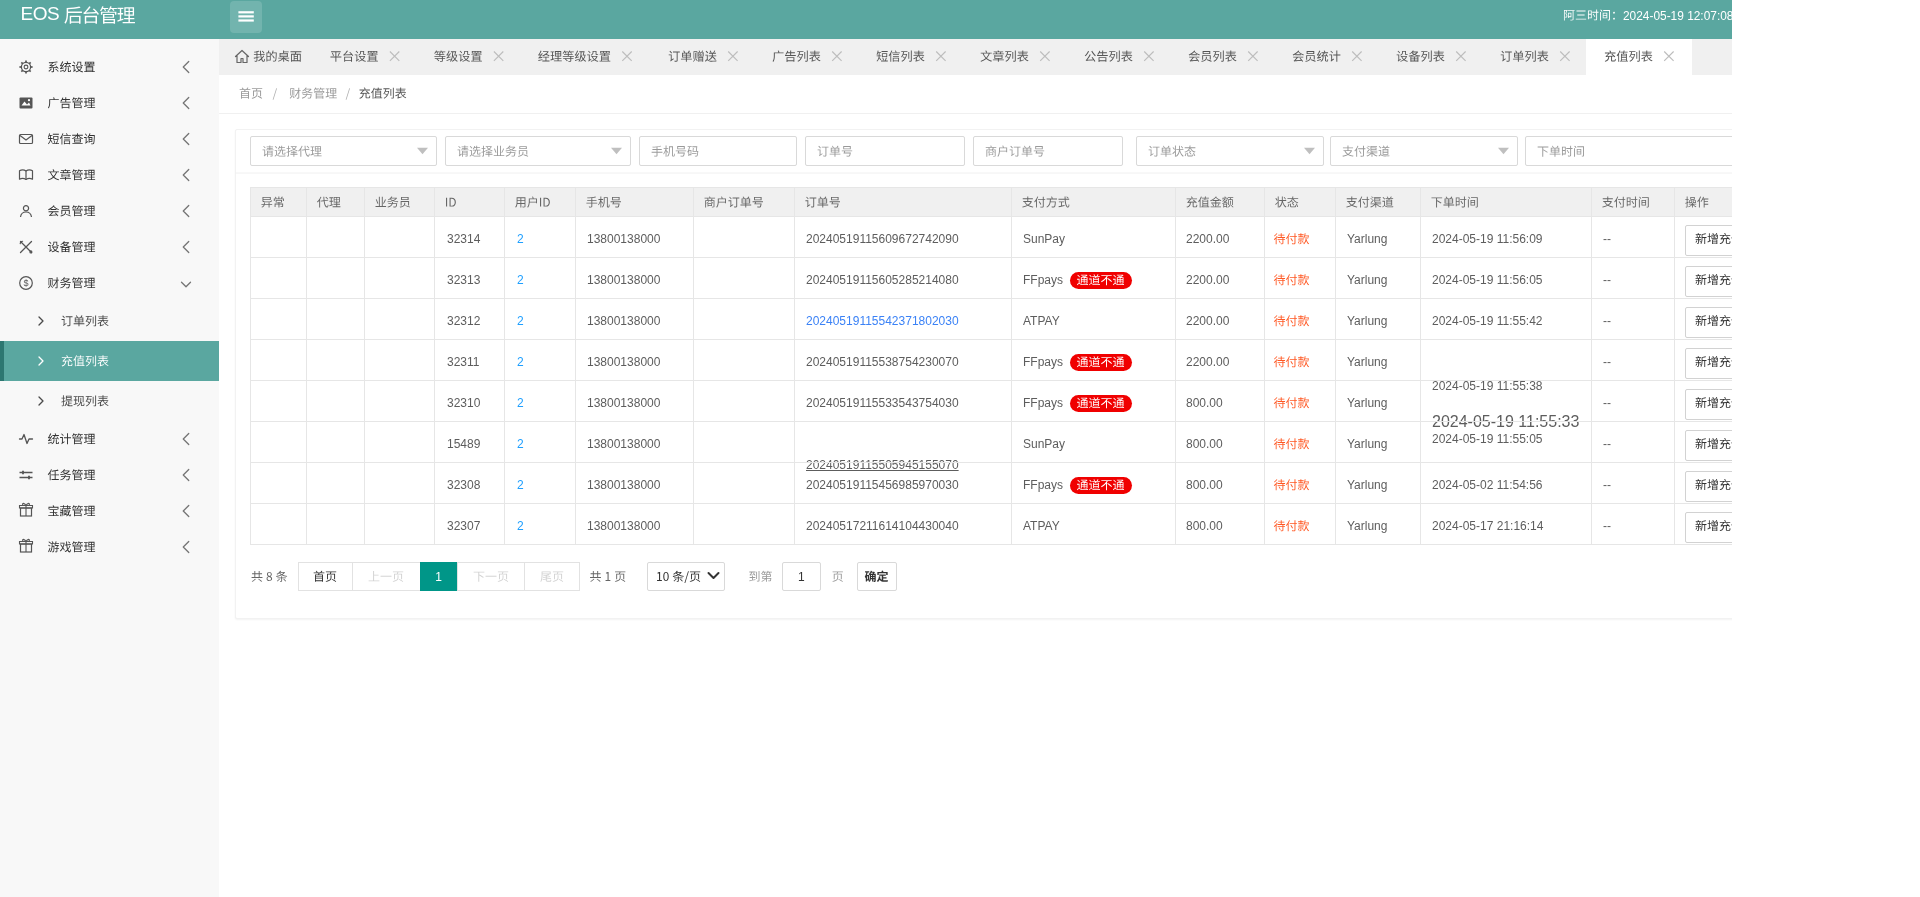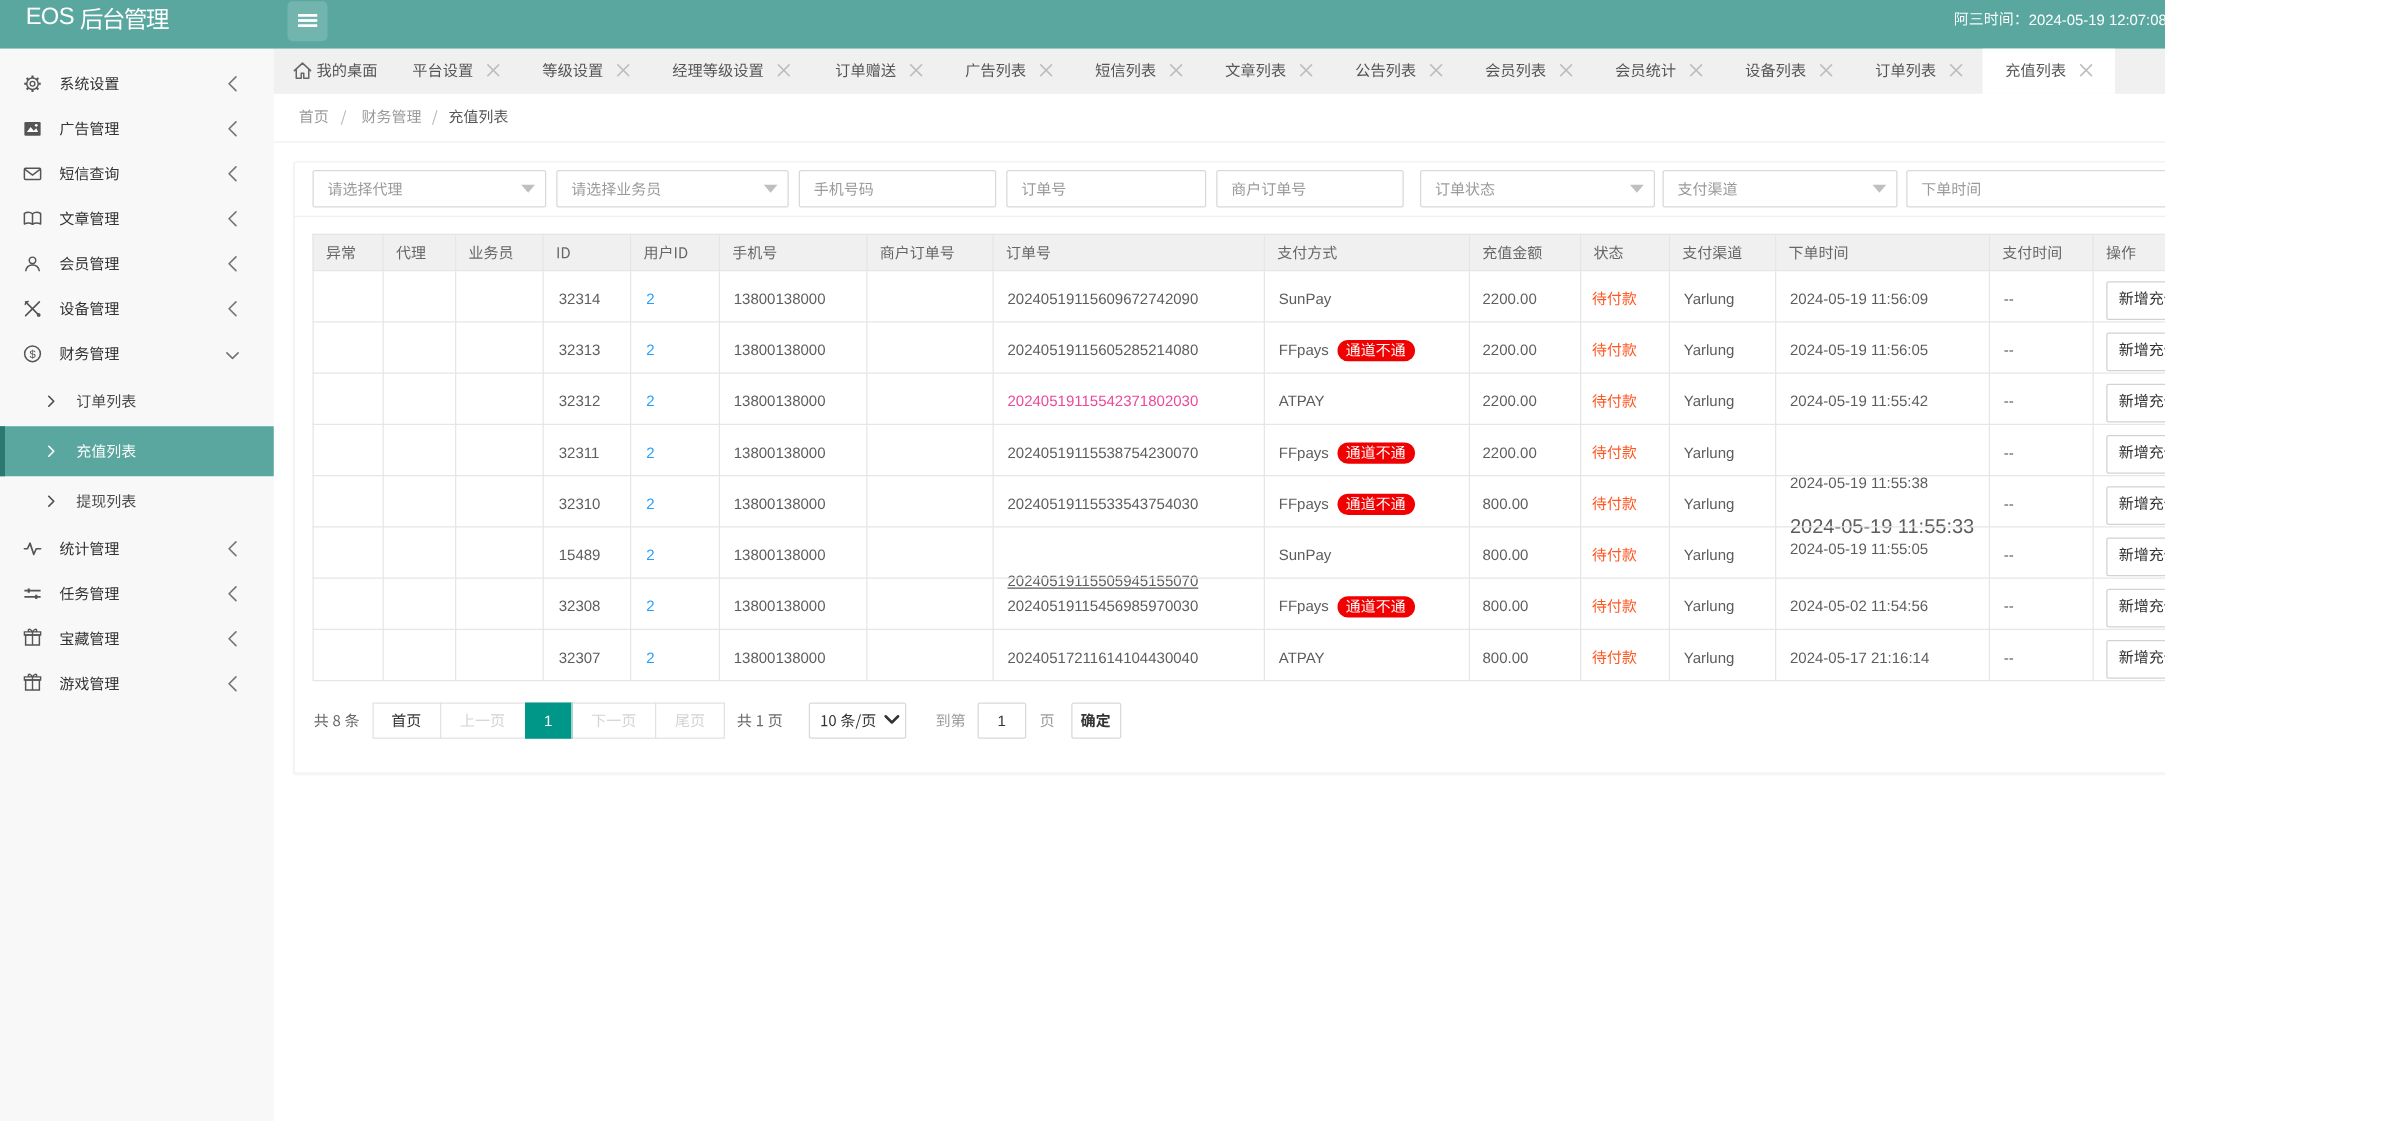--- a/index.html
+++ b/index.html
@@ -46,21 +46,21 @@
     <div style="position:absolute;left:1070px;top:271.6px;width:62px;height:17.5px;background:#f00000;border-radius:8.75px;"></div>
     <div style="position:absolute;left:1186px;top:273.4px;font-size:12px;line-height:14.4px;color:#5d5d5d;white-space:pre;">2200.00</div>
     <div style="position:absolute;left:1347px;top:273.4px;font-size:12px;line-height:14.4px;color:#5d5d5d;white-space:pre;">Yarlung</div>
     <div style="position:absolute;left:1432px;top:273.4px;font-size:12px;line-height:14.4px;color:#5d5d5d;white-space:pre;">2024-05-19 11:56:05</div>
     <div style="position:absolute;left:1603px;top:273.4px;font-size:12px;line-height:14.4px;color:#5d5d5d;white-space:pre;">--</div>
     <div style="position:absolute;left:1685px;top:265.8px;width:92px;height:31px;background:#fff;border:1px solid #d2d2d2;border-radius:2px;box-sizing:border-box;"></div>
     <div style="position:absolute;left:1791px;top:265.8px;width:45px;height:31px;background:#009688;border-radius:2px;"></div>
     <div style="position:absolute;left:447px;top:314.4px;font-size:12px;line-height:14.4px;color:#5d5d5d;white-space:pre;">32312</div>
     <div style="position:absolute;left:517px;top:314.4px;font-size:12px;line-height:14.4px;color:#1e9fff;white-space:pre;">2</div>
     <div style="position:absolute;left:587px;top:314.4px;font-size:12px;line-height:14.4px;color:#5d5d5d;white-space:pre;">13800138000</div>
-    <div style="position:absolute;left:806px;top:314.4px;font-size:12px;line-height:14.4px;color:#ec4899;white-space:pre;">20240519115542371802030</div>
+    <div style="position:absolute;left:806px;top:314.4px;font-size:12px;line-height:14.4px;color:#3b82f6;white-space:pre;">20240519115542371802030</div>
     <div style="position:absolute;left:1023px;top:314.4px;font-size:12px;line-height:14.4px;color:#5d5d5d;white-space:pre;">ATPAY</div>
     <div style="position:absolute;left:1186px;top:314.4px;font-size:12px;line-height:14.4px;color:#5d5d5d;white-space:pre;">2200.00</div>
     <div style="position:absolute;left:1347px;top:314.4px;font-size:12px;line-height:14.4px;color:#5d5d5d;white-space:pre;">Yarlung</div>
     <div style="position:absolute;left:1432px;top:314.4px;font-size:12px;line-height:14.4px;color:#5d5d5d;white-space:pre;">2024-05-19 11:55:42</div>
     <div style="position:absolute;left:1603px;top:314.4px;font-size:12px;line-height:14.4px;color:#5d5d5d;white-space:pre;">--</div>
     <div style="position:absolute;left:1685px;top:306.8px;width:92px;height:31px;background:#fff;border:1px solid #d2d2d2;border-radius:2px;box-sizing:border-box;"></div>
     <div style="position:absolute;left:1791px;top:306.8px;width:45px;height:31px;background:#009688;border-radius:2px;"></div>
     <div style="position:absolute;left:447px;top:355.4px;font-size:12px;line-height:14.4px;color:#5d5d5d;white-space:pre;">32311</div>
     <div style="position:absolute;left:517px;top:355.4px;font-size:12px;line-height:14.4px;color:#1e9fff;white-space:pre;">2</div>
     <div style="position:absolute;left:587px;top:355.4px;font-size:12px;line-height:14.4px;color:#5d5d5d;white-space:pre;">13800138000</div>

